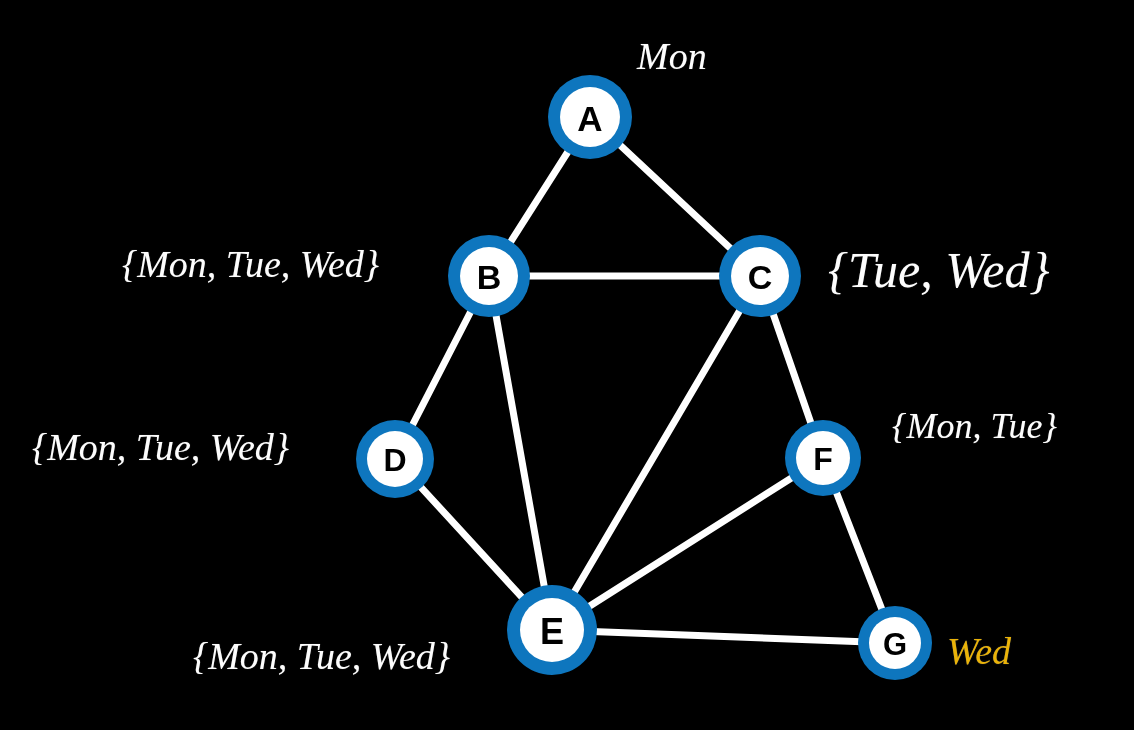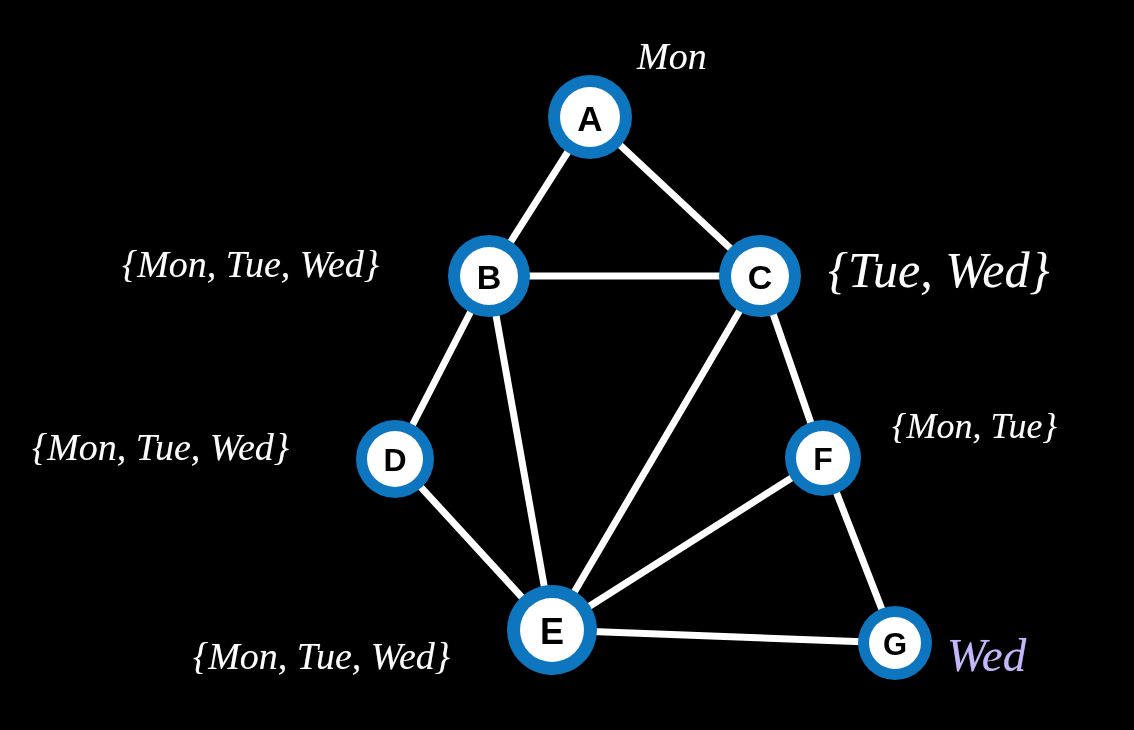--- a/index.html
+++ b/index.html
@@ -112,16 +112,16 @@
       </g>
   </svg>
 
   <div id="labels-layer">
       <div class="domain-label" style="left: 637px; top: 37px; font-size: 38px; color: rgb(253, 253, 253);">Mon</div>
       <div class="domain-label" style="left: 122px; top: 245px; font-size: 38px; color: rgb(253, 253, 253);">{Mon, Tue, Wed}</div>
       <div class="domain-label" style="left: 828px; top: 245px; font-size: 50px; color: rgb(253, 253, 253);">{Tue, Wed}</div>
       <div class="domain-label" style="left: 32px; top: 428px; font-size: 38px; color: rgb(253, 253, 253);">{Mon, Tue, Wed}</div>
       <div class="domain-label" style="left: 892px; top: 408px; font-size: 36px; color: rgb(253, 253, 253);">{Mon, Tue}</div>
       <div class="domain-label" style="left: 193px; top: 637px; font-size: 38px; color: rgb(253, 253, 253);">{Mon, Tue, Wed}</div>
-      <div class="domain-label" style="left: 947px; top: 632px; font-size: 47px; color: #c4b5fd;">Wed</div>
+      <div class="domain-label" style="left: 947px; top: 632px; font-size: 38px; color: #eab308;">Wed</div>
     </div>
 
 </div>
 
 </body></html>

